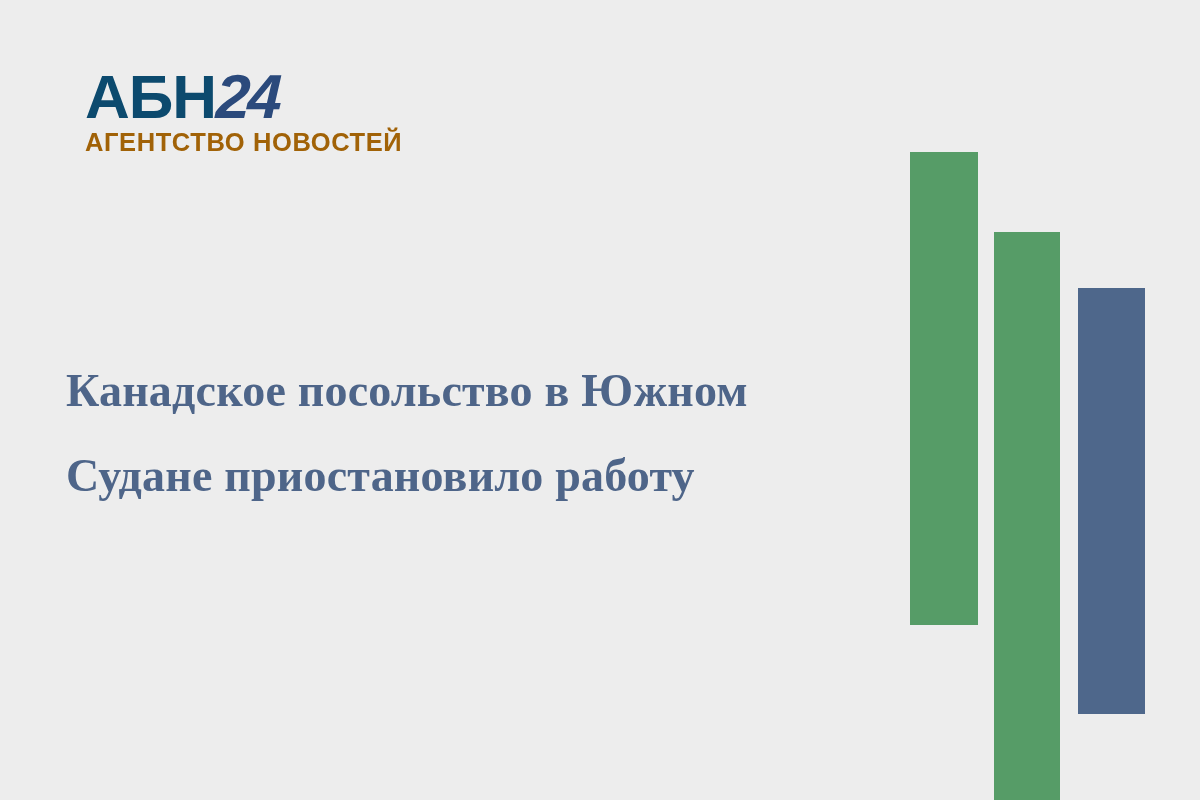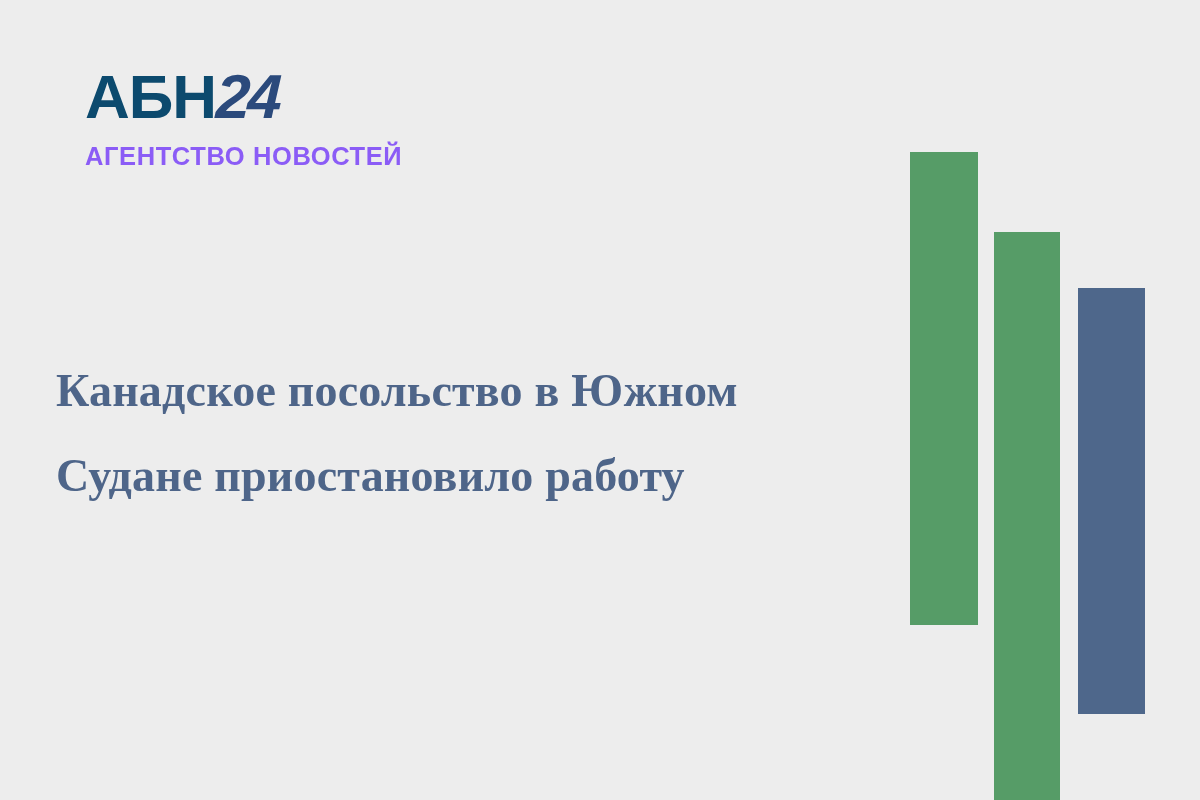--- a/index.html
+++ b/index.html
@@ -45,34 +45,34 @@
   }
   #logo-24 {
     color: #2b4a7c;
     letter-spacing: -3px;
     font-style: italic;
     transform: skewX(-2deg);
     display: inline-block;
   }
   #logo-tagline {
     display: block;
-    margin-top: 15px;
+    margin-top: 1px;
     font-family: "Liberation Sans", sans-serif;
     font-weight: bold;
     font-size: 25.5px;
     line-height: 27px;
     letter-spacing: 0.6px;
-    color: #8b5cf6;
+    color: #a16207;
     white-space: nowrap;
   }
 
   
   #headline {
     position: absolute;
-    left: 56px;
+    left: 66px;
     top: 348px;
     width: 810px;
     margin: 0;
     font-family: "Liberation Serif", "DejaVu Serif", serif;
     font-weight: bold;
     font-size: 46px;
     line-height: 85px;
     color: #4e6589;
     letter-spacing: 0.2px;
   }

